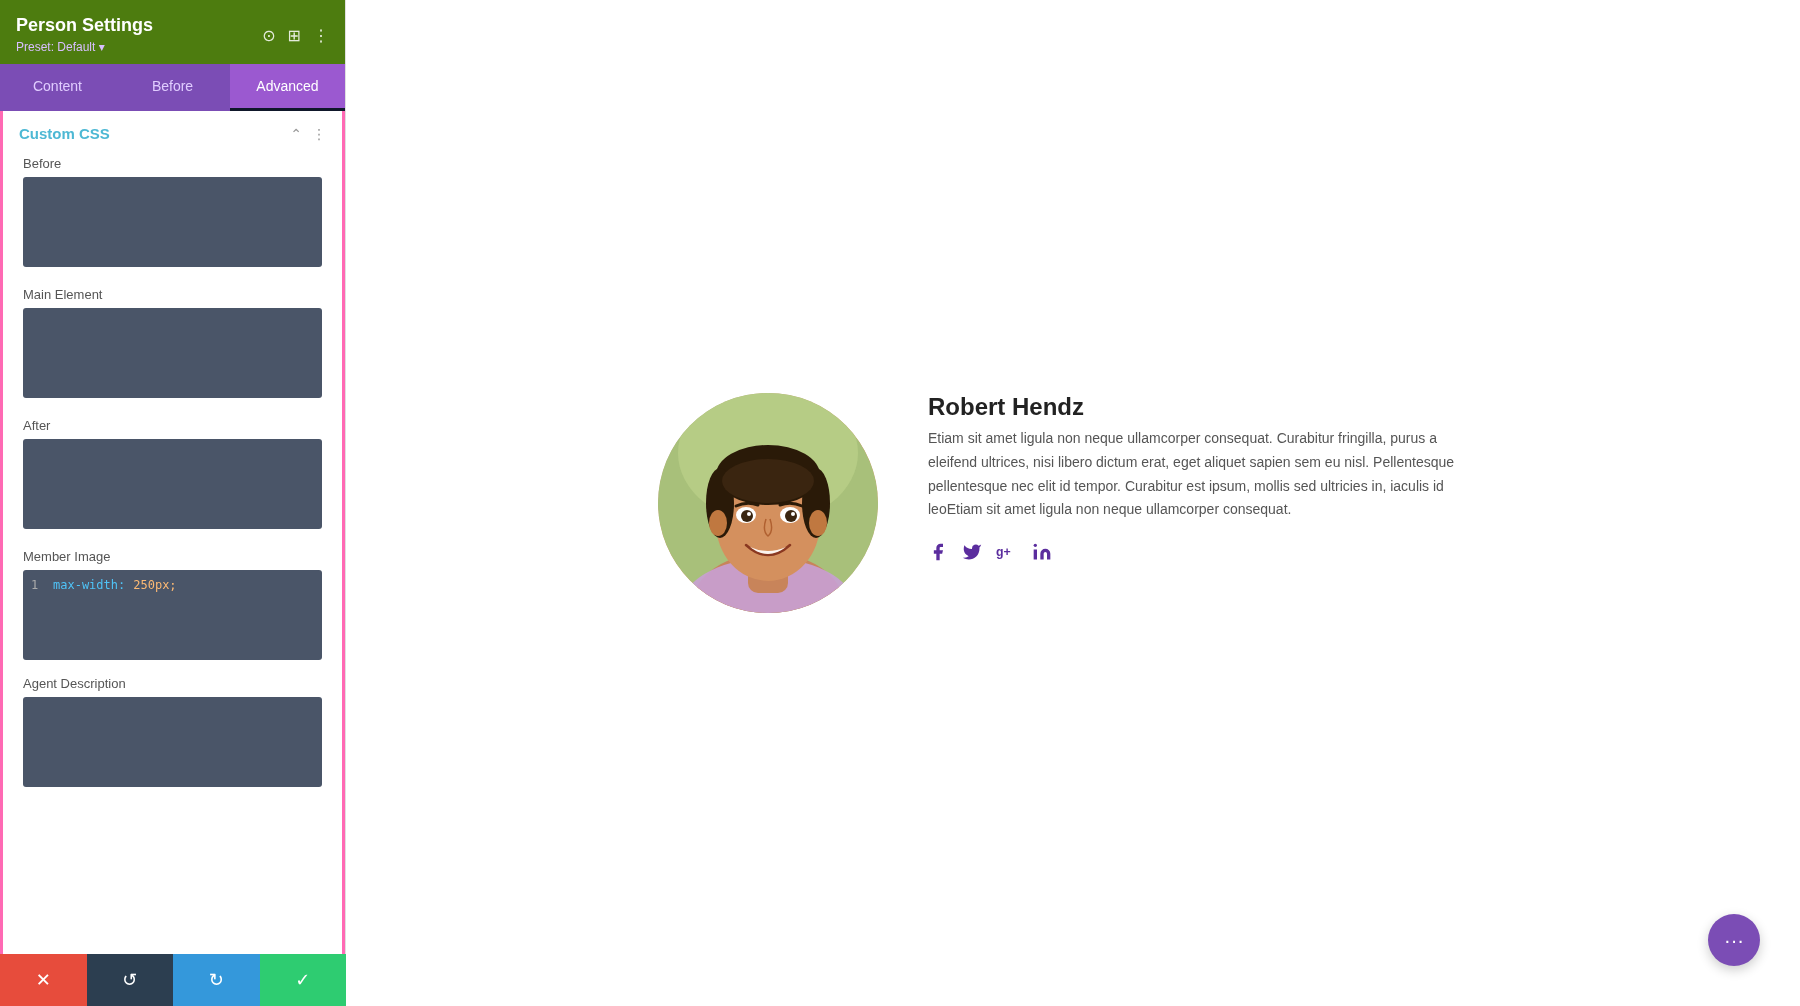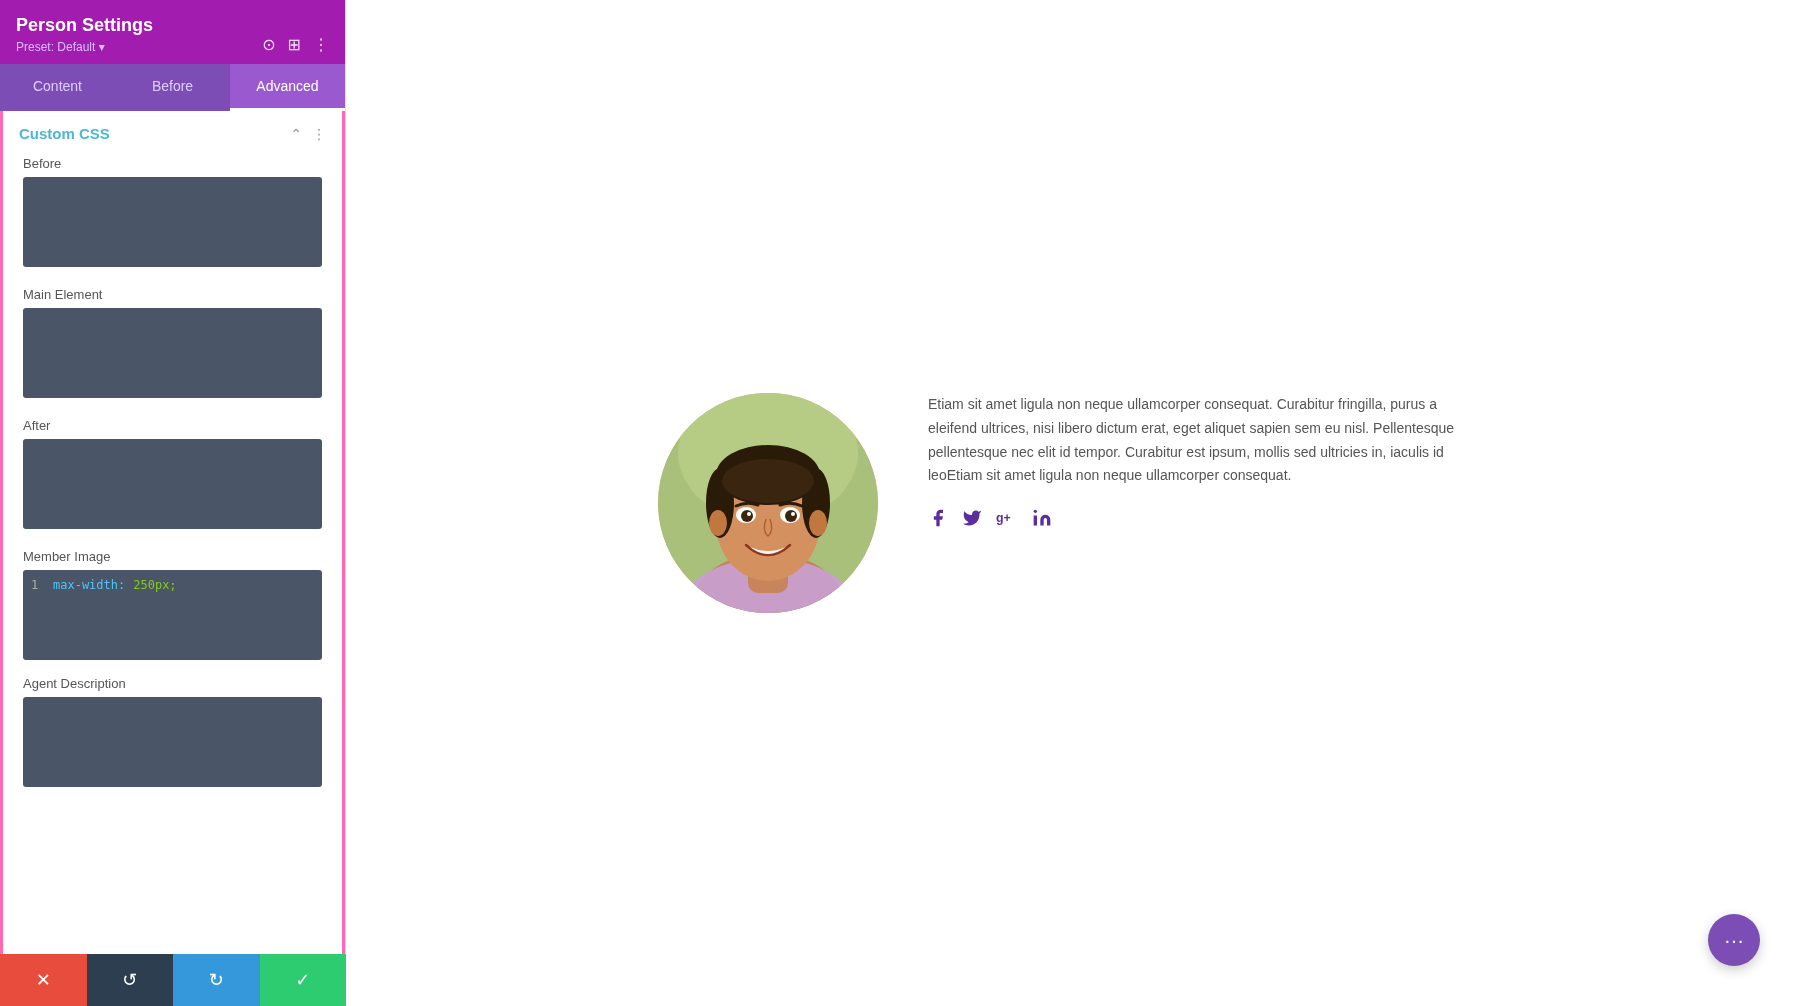--- a/index.html
+++ b/index.html
@@ -11,26 +11,26 @@
       min-width: 346px;
       background: #fff;
       display: flex;
       flex-direction: column;
       border-right: 1px solid #e0e0e0;
       height: 1006px;
       position: relative;
     }
 
     .panel-header {
-      background: #a21caf;
+      background: #4d7c0f;
       color: #fff;
       padding: 14px 16px 10px;
       display: flex;
       justify-content: space-between;
-      align-items: flex-end;
+      align-items: center;
     }
 
     .panel-title-block { flex: 1; }
 
     .panel-title {
       font-size: 18px;
       font-weight: 600;
       color: #fff;
       line-height: 1.3;
     }
@@ -69,21 +69,21 @@
       color: #e0ccff;
       font-size: 14px;
       cursor: pointer;
       font-weight: 500;
       transition: background 0.15s;
     }
 
     .tab-item.active {
       background: #9b59d0;
       color: #fff;
-      border-bottom: 3px solid #ffffff;
+      border-bottom: 3px solid #0f172a;
     }
 
     .panel-body {
       flex: 1;
       overflow-y: auto;
       background: #fff;
       border: 3px solid #ff69b4;
       border-top: none;
     }
 
@@ -158,21 +158,21 @@
       color: #aaa;
       user-select: none;
       min-width: 14px;
     }
 
     .code-css-prop {
       color: #4fc3f7;
     }
 
     .code-css-val {
-      color: #84cc16;
+      color: #fdba74;
     }
 
     
     .bottom-toolbar {
       position: absolute;
       bottom: 0;
       left: 0;
       width: 346px;
       height: 52px;
       display: flex;
@@ -423,20 +423,21 @@
           <path d="M108 126 Q104 138 110 143 Q116 138 112 126" stroke="#b06030" stroke-width="1.5" fill="none"></path>
 
           <path d="M88 152 Q110 172 132 152" stroke="#8a3820" stroke-width="2.5" fill="none" stroke-linecap="round"></path>
 
           <path d="M92 154 Q110 168 128 154 Q110 162 92 154" fill="#fff" opacity="0.9"></path>
         </svg>
       </div>
     </div>
 
     <div class="person-info">
+      <div class="person-name">Robert Hendz</div>
       <div class="person-bio">Etiam sit amet ligula non neque ullamcorper consequat. Curabitur fringilla, purus a eleifend ultrices, nisi libero dictum erat, eget aliquet sapien sem eu nisl. Pellentesque pellentesque nec elit id tempor. Curabitur est ipsum, mollis sed ultricies in, iaculis id leoEtiam sit amet ligula non neque ullamcorper consequat.</div>
 
       <div class="social-links">
         <span class="social-icon">
           <svg width="20" height="20" viewBox="0 0 24 24" fill="#5b2d9e">
               <path d="M18 2h-3a5 5 0 0 0-5 5v3H7v4h3v8h4v-8h3l1-4h-4V7a1 1 0 0 1 1-1h3z"></path>
             </svg>
         </span>
         <span class="social-icon">
           <svg width="20" height="20" viewBox="0 0 24 24" fill="#5b2d9e">

